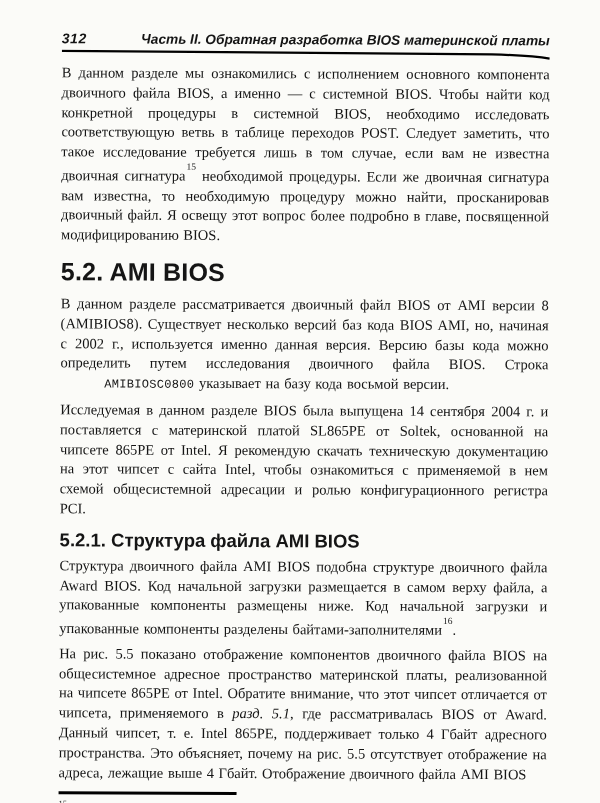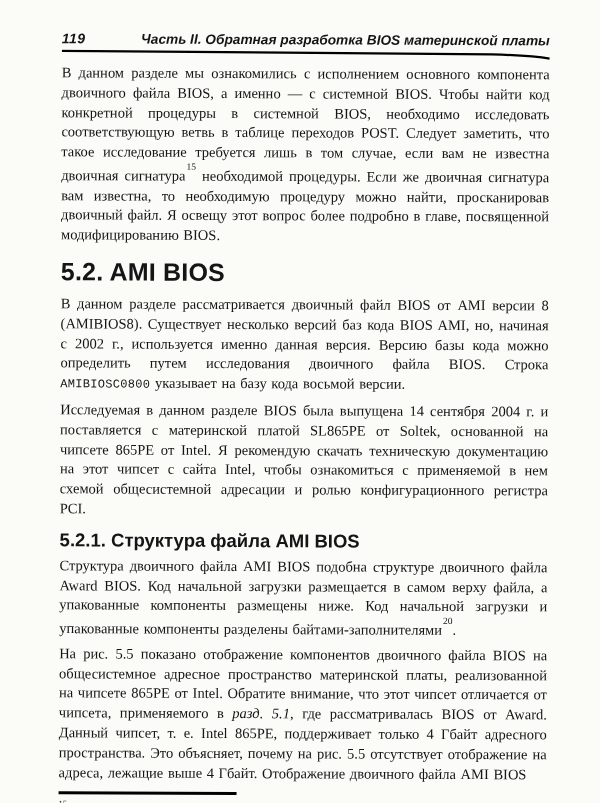--- a/index.html
+++ b/index.html
@@ -42,20 +42,21 @@
   sup.fnref {
     font-size: 9.5px;
     position: relative;
     top: -5px;
     margin-left: 1px;
   }
   code.mono {
     font-family: "Liberation Mono", monospace;
     font-size: 12px;
     letter-spacing: 0.3px;
+    margin-left: 44px;
   }
   h1.sec {
     font-family: "Liberation Sans", sans-serif;
     font-weight: bold;
     font-size: 25px;
     letter-spacing: 0.2px;
     margin-top: 12px;
     margin-bottom: 8px;
   }
   h2.subsec {
@@ -82,39 +83,39 @@
     margin-bottom: 2px;
   }
   .footnotes sup.fnref { font-size: 8.5px; top: -4px; margin-right: 3px; margin-left: 0; }
 </style>
 </head>
 <body>
 
 <div class="page">
 
   <div class="running-header">
-    <span class="pagenum">119</span>
+    <span class="pagenum">312</span>
     <span class="title">Часть II. Обратная разработка BIOS материнской платы</span>
   </div>
 
   <svg class="header-rule" viewBox="0 0 488 9" preserveAspectRatio="none">
     <path d="M0 1.6 C 180 1.2, 360 1.8, 430 3.2 C 460 4.0, 478 5.6, 488 7.2" stroke="#000" stroke-width="2.2" fill="none"></path>
   </svg>
 
   <p class="body"><span>В данном разделе мы ознакомились с исполнением основного компонента двоичного файла BIOS, а именно — с системной BIOS. Чтобы найти код конкретной процедуры в системной BIOS, необходимо исследовать соответствующую ветвь в таблице переходов POST. Следует заметить, что такое исследование требуется лишь в том случае, если вам не известна двоичная сигнатура</span><sup class="fnref">15</sup><span> необходимой процедуры. Если же двоичная сигнатура вам известна, то необходимую процедуру можно найти, просканировав двоичный файл. Я освещу этот вопрос более подробно в главе, посвященной модифицированию BIOS.</span></p>
 
   <h1 class="sec">5.2. AMI BIOS</h1>
 
   <p class="body"><span>В данном разделе рассматривается двоичный файл BIOS от AMI версии 8 (AMIBIOS8). Существует несколько версий баз кода BIOS AMI, но, начиная с 2002 г., используется именно данная версия. Версию базы кода можно определить путем исследования двоичного файла BIOS. Строка </span><code class="mono">AMIBIOSC0800</code><span> указывает на базу кода восьмой версии.</span></p>
 
   <p class="body">Исследуемая в данном разделе BIOS была выпущена 14 сентября 2004 г. и поставляется с материнской платой SL865PE от Soltek, основанной на чипсете 865PE от Intel. Я рекомендую скачать техническую документацию на этот чипсет с сайта Intel, чтобы ознакомиться с применяемой в нем схемой общесистемной адресации и ролью конфигурационного регистра PCI.</p>
 
   <h2 class="subsec">5.2.1. Структура файла AMI BIOS</h2>
 
-  <p class="body"><span>Структура двоичного файла AMI BIOS подобна структуре двоичного файла Award BIOS. Код начальной загрузки размещается в самом верху файла, а упакованные компоненты размещены ниже. Код начальной загрузки и упакованные компоненты разделены байтами-заполнителями</span><sup class="fnref">20</sup><span>.</span></p>
+  <p class="body"><span>Структура двоичного файла AMI BIOS подобна структуре двоичного файла Award BIOS. Код начальной загрузки размещается в самом верху файла, а упакованные компоненты размещены ниже. Код начальной загрузки и упакованные компоненты разделены байтами-заполнителями</span><sup class="fnref">16</sup><span>.</span></p>
 
   <p class="body"><span>На рис. 5.5 показано отображение компонентов двоичного файла BIOS на общесистемное адресное пространство материнской платы, реализованной на чипсете 865PE от Intel. Обратите внимание, что этот чипсет отличается от чипсета, применяемого в </span><em class="ital">разд. 5.1</em><span>, где рассматривалась BIOS от Award. Данный чипсет, т. е. Intel 865PE, поддерживает только 4 Гбайт адресного пространства. Это объясняет, почему на рис. 5.5 отсутствует отображение на адреса, лежащие выше 4 Гбайт. Отображение двоичного файла AMI BIOS</span></p>
 
   <div class="fn-rule"></div>
 
   <div class="footnotes">
     <p><sup class="fnref">15</sup></p>
 
   </div>
 

